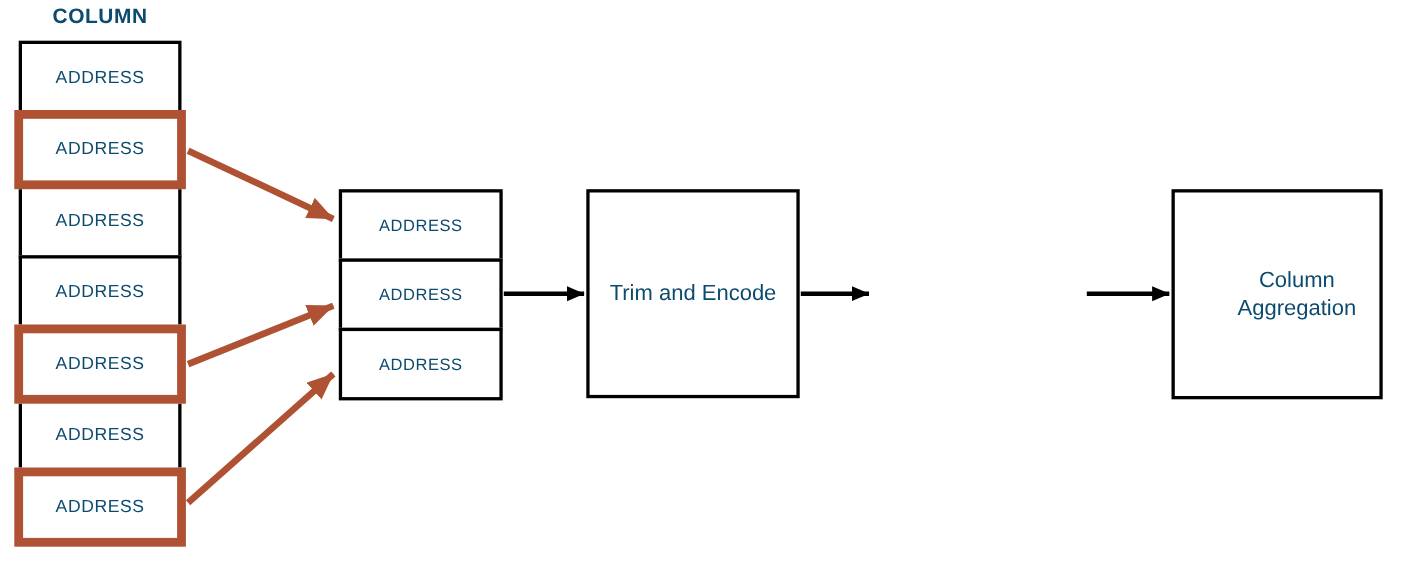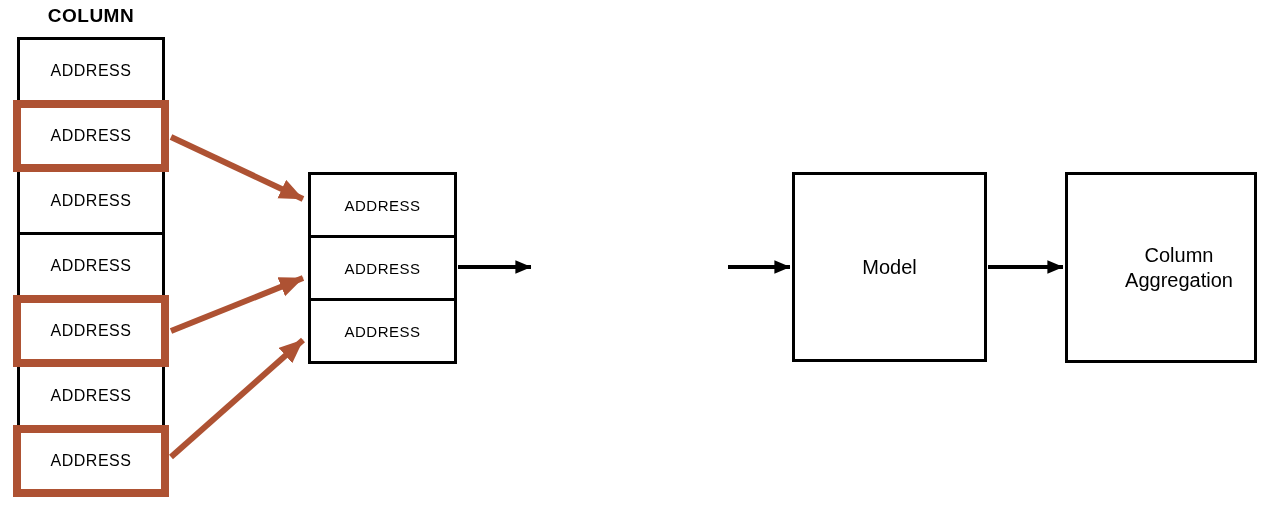--- a/index.html
+++ b/index.html
@@ -1,21 +1,21 @@
 <!DOCTYPE html>
 <html><head>
 <meta charset="utf-8">
 <style>
   html,body{margin:0;padding:0;background:#ffffff;}
   .canvas{
     position:relative;
     width:1280px;height:512px;
     background:#ffffff;
     font-family:"Liberation Sans", sans-serif;
-    color:#000000;
+    color:#0c4a6e;
     overflow:hidden;
   }
   .col-label{
     position:absolute;
     left:17px;top:5px;width:148px;
     text-align:center;
     font-size:19px;
     font-weight:bold;
     letter-spacing:0.5px;
   }
@@ -94,22 +94,22 @@
   <div class="mid-cell" style="left:308px;top:172px;width:149px;height:66px;">
     <span>ADDRESS</span>
   </div>
   <div class="mid-cell" style="left:308px;top:235px;width:149px;height:66px;">
     <span>ADDRESS</span>
   </div>
   <div class="mid-cell" style="left:308px;top:298px;width:149px;height:66px;">
     <span>ADDRESS</span>
   </div>
 
-  <div class="proc-box" style="left:792px;top:172px;width:195px;height:190px;">
-    <span>Model</span>
+  <div class="proc-box" style="left:533px;top:172px;width:194px;height:190px;">
+    <span>Trim and Encode</span>
   </div>
   <div class="proc-box" style="left:1065px;top:172px;width:192px;height:191px;padding-left:44px;">
     <span>Column Aggregation</span>
   </div>
 
   <svg class="overlay" width="1280" height="512" viewBox="0 0 1280 512">
     <defs>
       <marker id="headBlack" markerUnits="strokeWidth" markerWidth="4.4" markerHeight="3.6" refX="3.9" refY="1.7" orient="auto">
         <path d="M0,0 L4,1.7 L0,3.4 Z" fill="#000000"></path>
       </marker>

